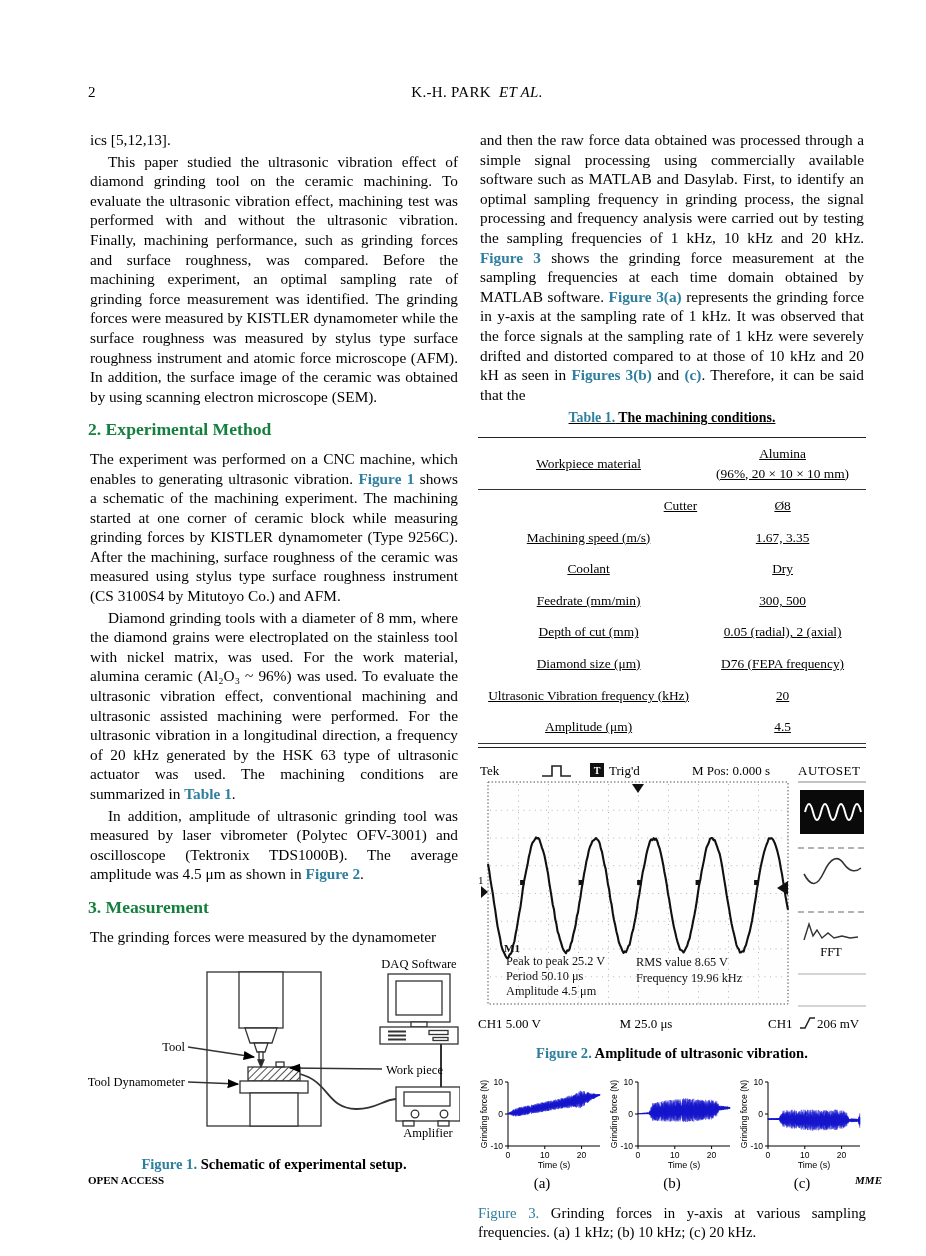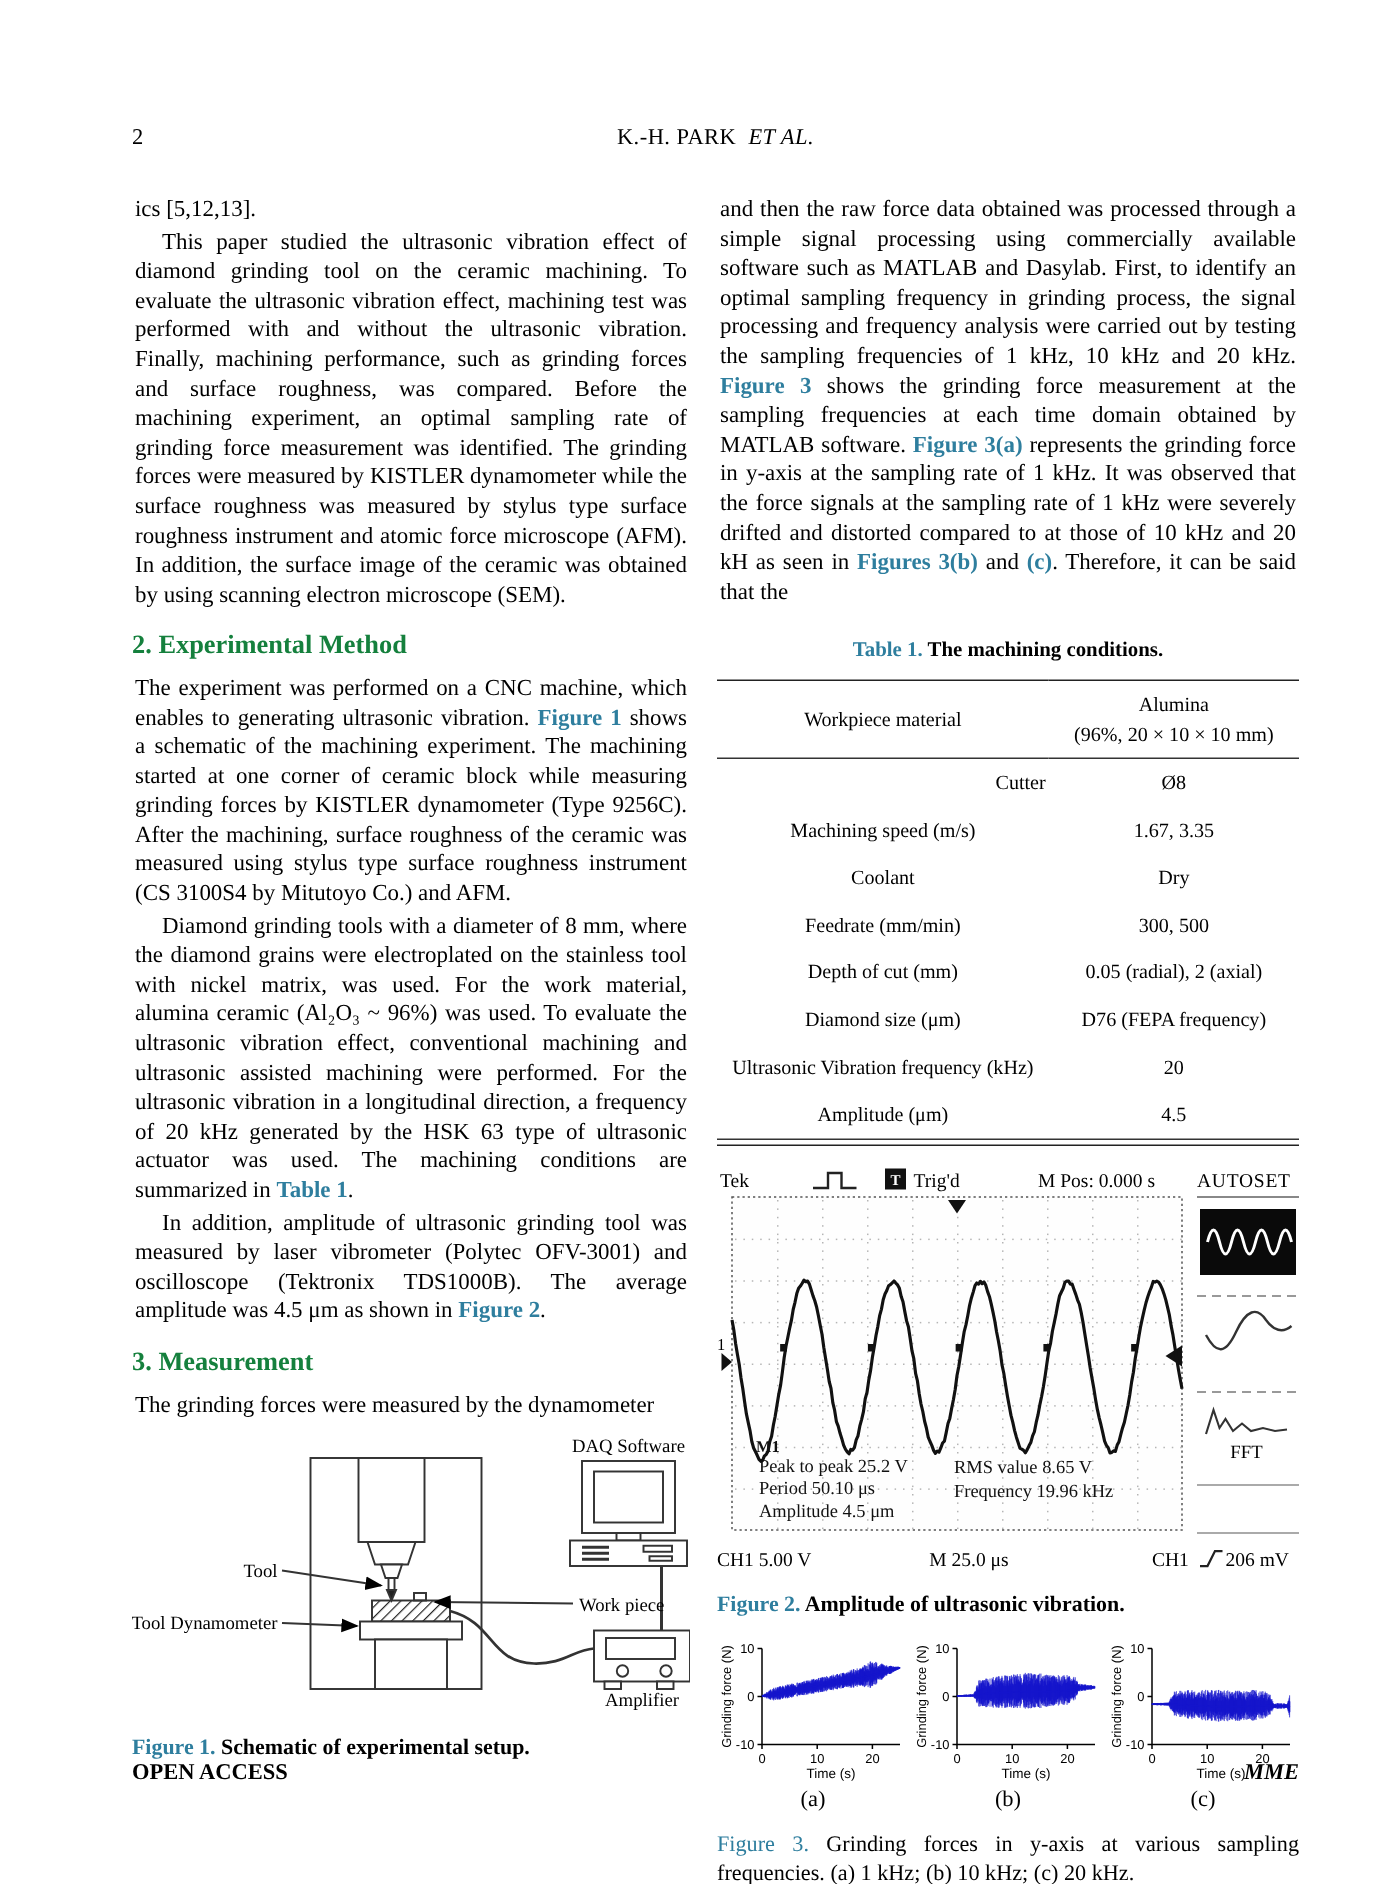--- a/index.html
+++ b/index.html
@@ -10,38 +10,38 @@
   .headcenter{position:absolute;left:0;right:0;text-align:center;top:0;letter-spacing:.3px;}
   .etal{font-style:italic;}
   .col{position:absolute;top:128px;font-size:15.3px;line-height:19.6px;text-align:justify;}
   .col-l{left:88px;width:372px;}
   .col-r{left:478px;width:388px;}
   p.body{margin:2px;}
   p.indent{text-indent:18px;}
   h2{font-size:17.6px;color:#15803d;margin:14px 0 9px 0;font-weight:bold;text-align:left;}
   .lnk{color:#2e7e9e;font-weight:bold;}
   .caption{font-size:14.6px;font-weight:bold;margin-top:6px;}
-  .cap-center{}
+  .cap-center{text-align:center;}
   .cap-label{color:#2e7e9e;}
   
-  .tblwrap{margin-top:20px;}
+  .tblwrap{margin-top:4px;text-decoration:underline;}
   .tcap{font-size:13.9px;text-align:center;font-weight:bold;margin-bottom:9px;}
   table.mach{width:100%;border-collapse:collapse;font-size:13.4px;}
   table.mach td{text-align:center;vertical-align:middle;padding:6px 2px;font-weight:normal;}
   table.mach tr.hdr td{border-bottom:1px solid #333;}
   table.mach{border-top:1.4px solid #222;}
   .tbot{border-top:1px solid #333;height:3px;border-bottom:1.4px solid #222;}
   .pre{white-space:pre-line;}
   
   .scope{margin-top:12px;}
   .fig3row{display:flex;justify-content:space-between;margin-top:12px;}
   .fig3lbls{display:flex;justify-content:space-between;font-size:15px;margin-top:2px;}
   .fig3lbls span{width:128px;text-align:center;}
   .f3cap{font-size:14.8px;font-weight:normal;margin-top:10px;line-height:19px;text-align:justify;}
-  .footer{position:absolute;top:1174px;left:88px;right:60px;font-size:15px;font-weight:bold;}
+  .footer{position:absolute;top:1174px;left:88px;right:44px;font-size:11px;font-weight:bold;}
   .footer .right{position:absolute;right:0;top:0;font-style:italic;}
   svg text{font-family:"Liberation Serif",serif;}
   svg text.sans{font-family:"Liberation Sans",sans-serif;}
 </style>
 </head>
 <body>
 
 <div class="page">
 
   <div class="runhead">

